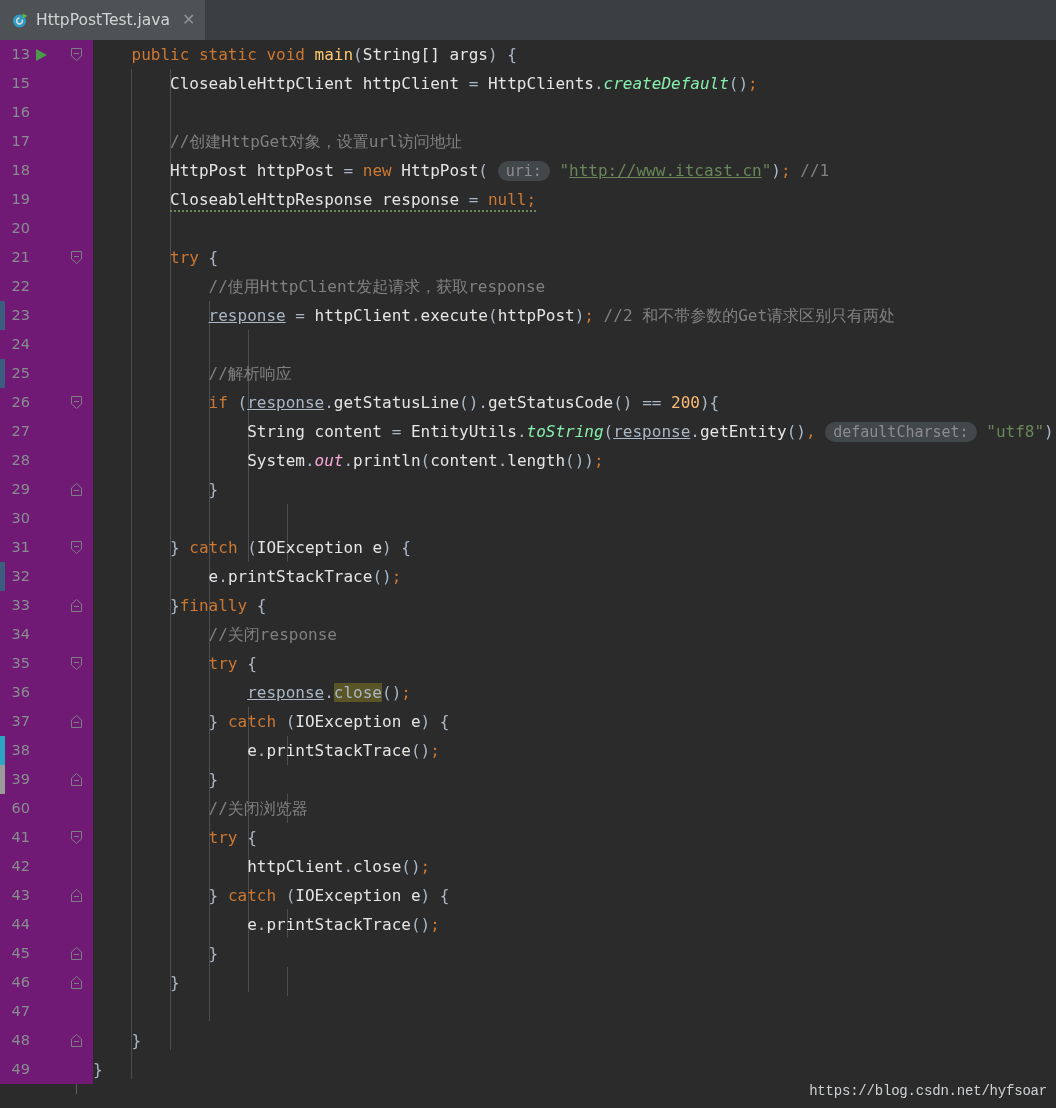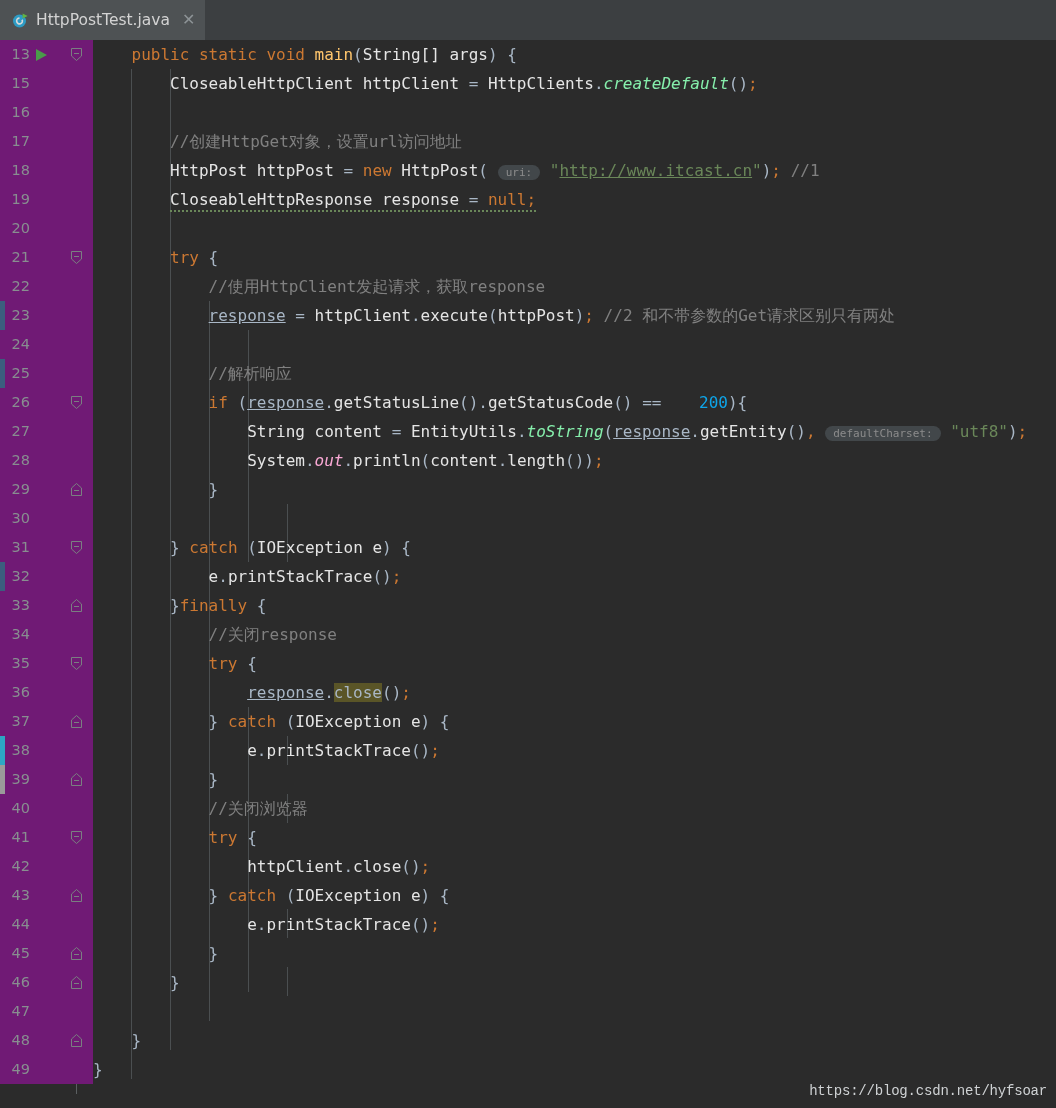--- a/index.html
+++ b/index.html
@@ -136,37 +136,37 @@
     position: absolute;
     width: 1px;
     background: #4b4f51;
     z-index: 0;
   }
 
   
   .kw   { color: #cc7832; }            
   .id   { color: #e5e5e5; }
   .meth { color: #ffc66d; }            
-  .num  { color: #0ea5e9; margin-left: 28px; }
+  .num  { color: #fdba74; }
   .str  { color: #6a8759; }
   .cmt  { color: #808080; }
   .stat { color: #f9a8d4; font-style: italic; }  
   .sm   { color: #86efac; font-style: italic; }  
   .fld  { color: #a9b7c6; text-decoration: underline; }  
   .punc { color: #a9b7c6; }
   .semi { color: #cc7832; }
   .url  { color: #6a8759; text-decoration: underline; }
 
   
   .hint {
     background: #42474a;
     color: #8c8c8c;
     border-radius: 10px;
     padding: 1px 8px;
-    font-size: 11px;
+    font-size: 15px;
   }
   
   .caretid { background: #5a5527; }
   
   .squig {
     border-bottom: 2px dotted #6a8759;
     padding-bottom: 1px;
   }
 
   
@@ -453,21 +453,21 @@
               <path d="M2.5 13.5 H12.5 V6 L7.5 1.5 L2.5 6 Z" fill="none" stroke="#7a7f81" stroke-width="1"></path>
               <path d="M5 8.5 H10" stroke="#7a7f81" stroke-width="1"></path>
             </svg>
           </span>
       </div>
       <div class="code">            <span class="punc">}</span></div>
     </div>
 
     <div class="row">
       <div class="gutter">
-        <span class="lineno">40</span>
+        <span class="lineno">60</span>
       </div>
       <div class="code">            <span class="cmt">//关闭浏览器</span></div>
     </div>
 
     <div class="row">
       <div class="gutter">
         <span class="lineno">41</span>
         <span class="fold">
             <svg width="15" height="15" viewBox="0 0 15 15">
               <path d="M2.5 1.5 H12.5 V9 L7.5 13.5 L2.5 9 Z" fill="none" stroke="#7a7f81" stroke-width="1"></path>

